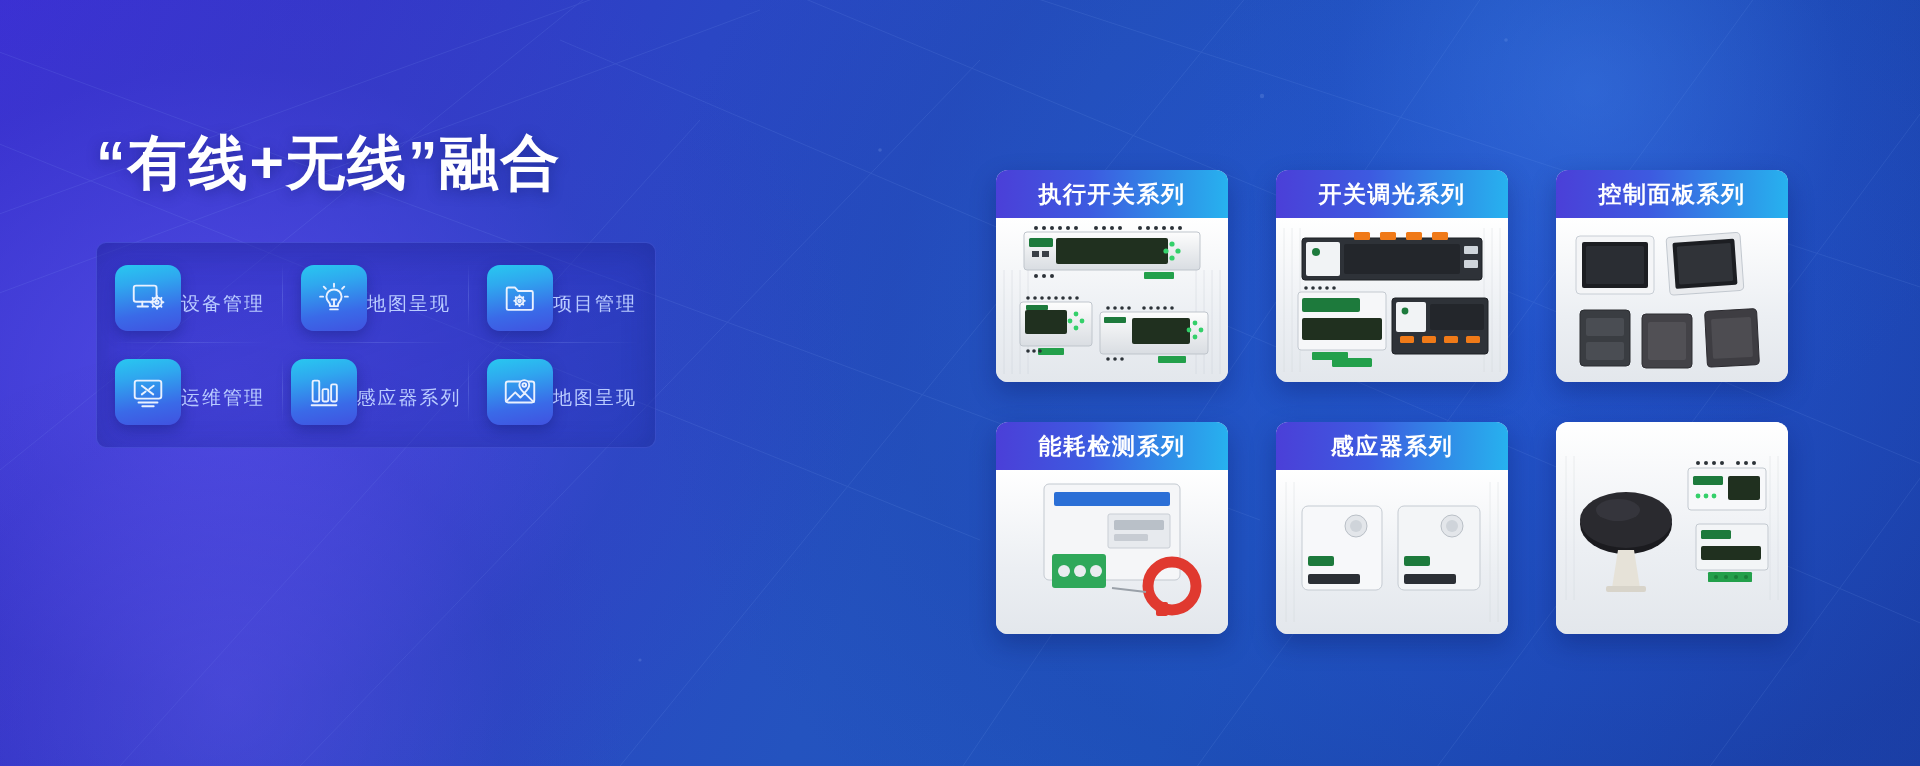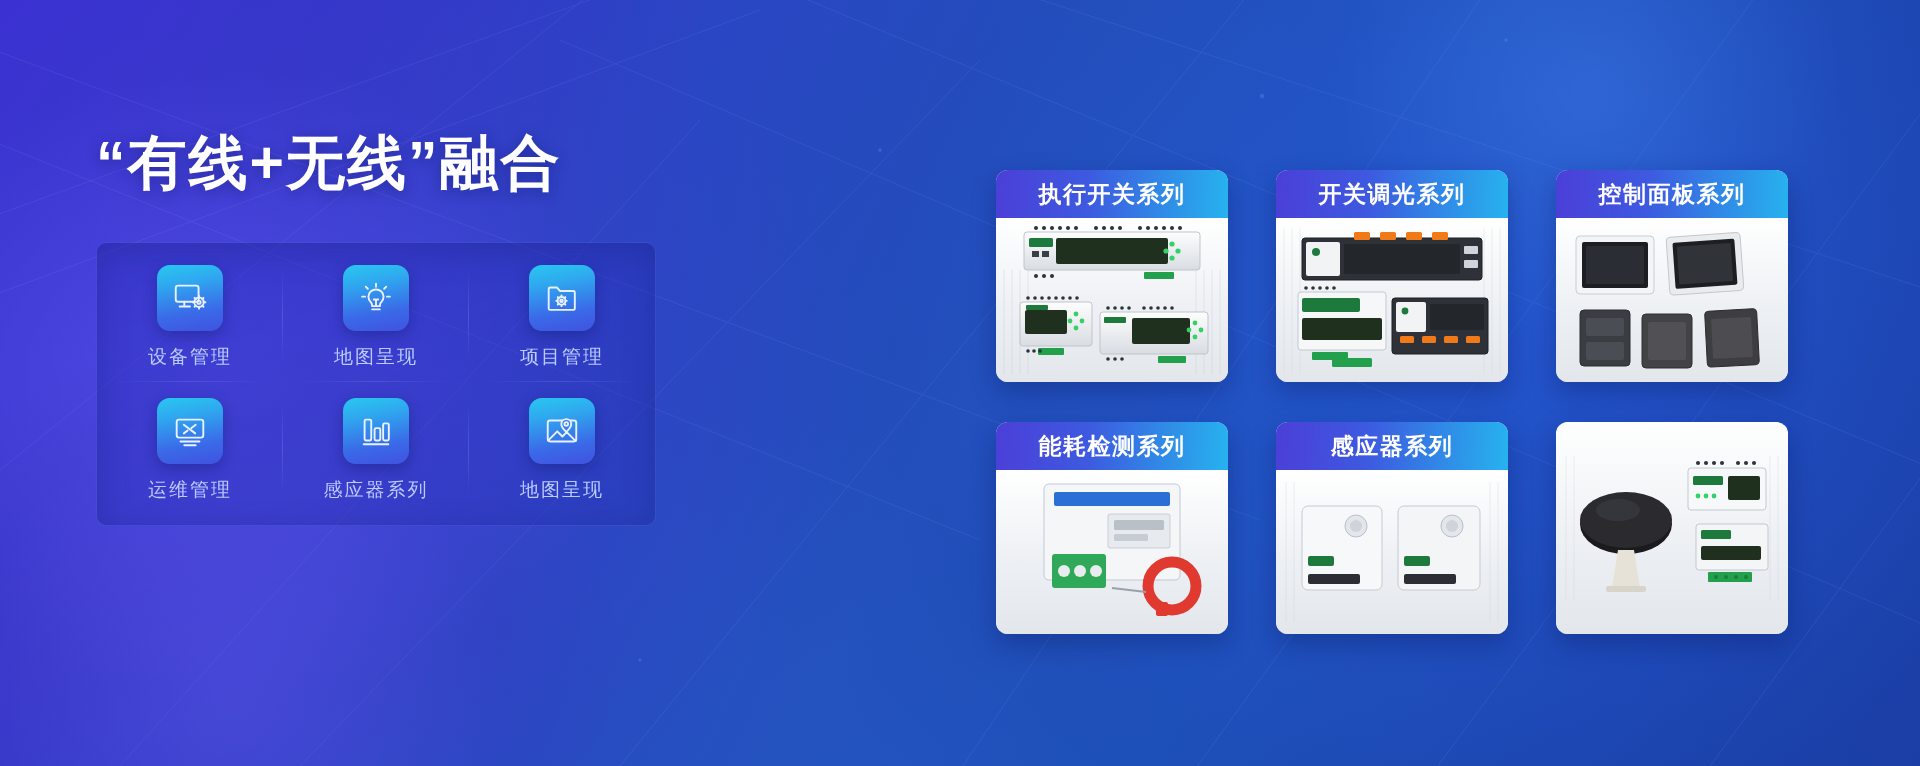--- a/index.html
+++ b/index.html
@@ -52,21 +52,21 @@
     background: linear-gradient(160deg, rgba(44,46,190,0.45) 0%, rgba(38,50,180,0.34) 100%);
     border-radius: 10px;
     border: 1px solid rgba(150,175,255,0.13);
     display: grid;
     grid-template-columns: repeat(3, 1fr);
     grid-template-rows: repeat(2, 1fr);
     padding: 6px 0 10px;
     box-shadow: 0 8px 34px rgba(10,16,80,0.22) inset;
   }
   .feature {
-    display: flex; flex-direction: column; align-items: center; justify-content: center;
+    display: flex; flex-direction: row; align-items: center; justify-content: center;
     padding: 16px 0 12px;
     position: relative;
   }
   .feature:not(:nth-child(3n))::after {
     content: ""; position: absolute; right: 0; top: 16%; height: 68%;
     width: 1px; background: linear-gradient(to bottom, rgba(160,185,255,0) 0%, rgba(160,185,255,0.22) 50%, rgba(160,185,255,0) 100%);
   }
   .feature:nth-child(-n+3)::before {
     content: ""; position: absolute; left: 8%; right: 8%; bottom: 0; height: 1px;
     background: linear-gradient(to right, rgba(160,185,255,0) 0%, rgba(160,185,255,0.18) 50%, rgba(160,185,255,0) 100%);

